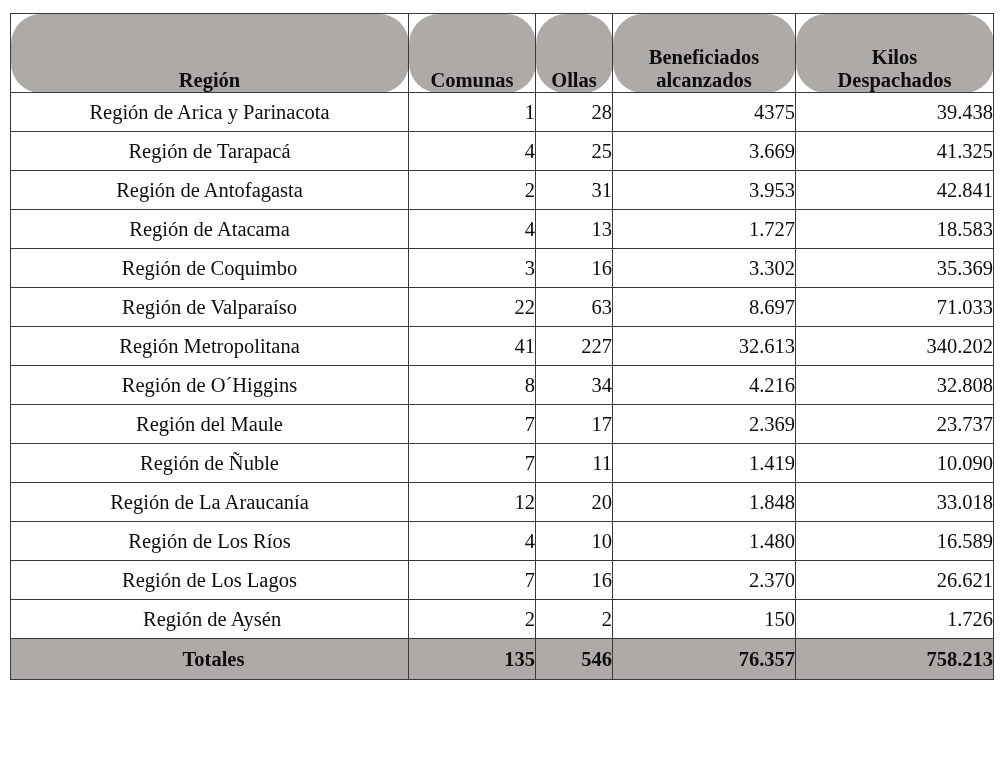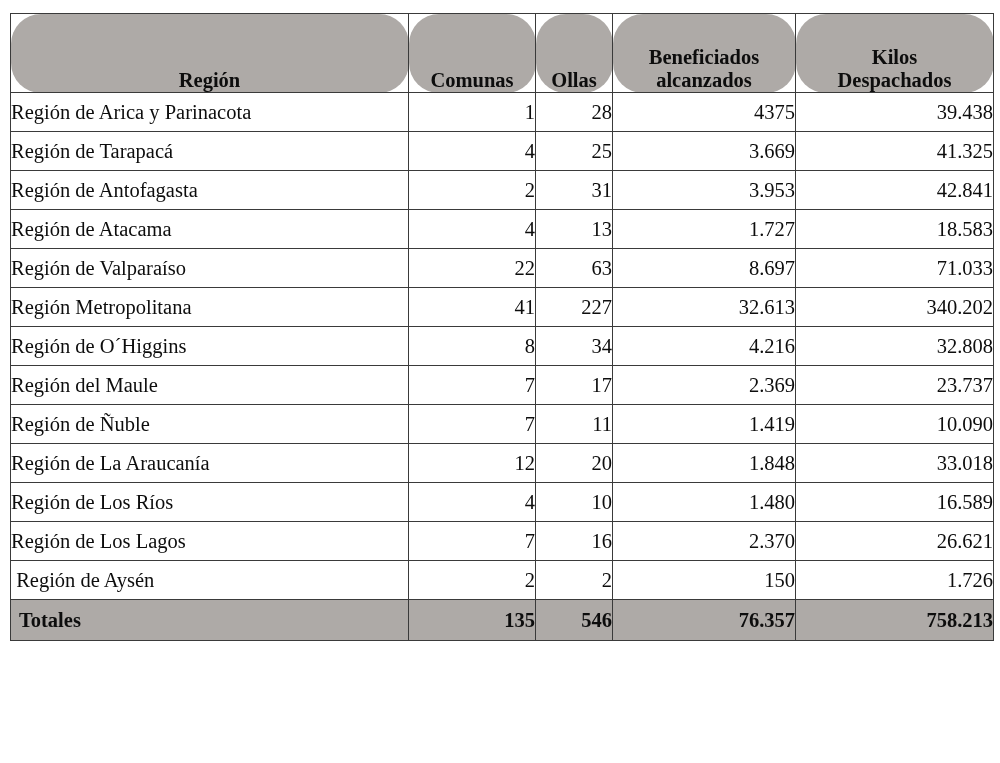--- a/index.html
+++ b/index.html
@@ -63,21 +63,21 @@
   }
   thead th .hdr-line { display: block; }
 
   
   tbody td {
     height: 38px;
     background: #ffffff;
     vertical-align: middle;
   }
   td.name {
-    text-align: left;
+    text-align: center;
     padding-left: 8px;
     white-space: pre;
   }
   td.num {
     text-align: right;
     padding-right: 6px;
   }
 
   
   tr.totals td {
@@ -144,20 +144,27 @@
             <td class="num">42.841</td>
           </tr>
           <tr>
             <td class="name">Región de Atacama</td>
             <td class="num">4</td>
             <td class="num">13</td>
             <td class="num">1.727</td>
             <td class="num">18.583</td>
           </tr>
           <tr>
+            <td class="name">Región de Coquimbo</td>
+            <td class="num">3</td>
+            <td class="num">16</td>
+            <td class="num">3.302</td>
+            <td class="num">35.369</td>
+          </tr>
+          <tr>
             <td class="name">Región de Valparaíso</td>
             <td class="num">22</td>
             <td class="num">63</td>
             <td class="num">8.697</td>
             <td class="num">71.033</td>
           </tr>
           <tr>
             <td class="name">Región Metropolitana</td>
             <td class="num">41</td>
             <td class="num">227</td>

